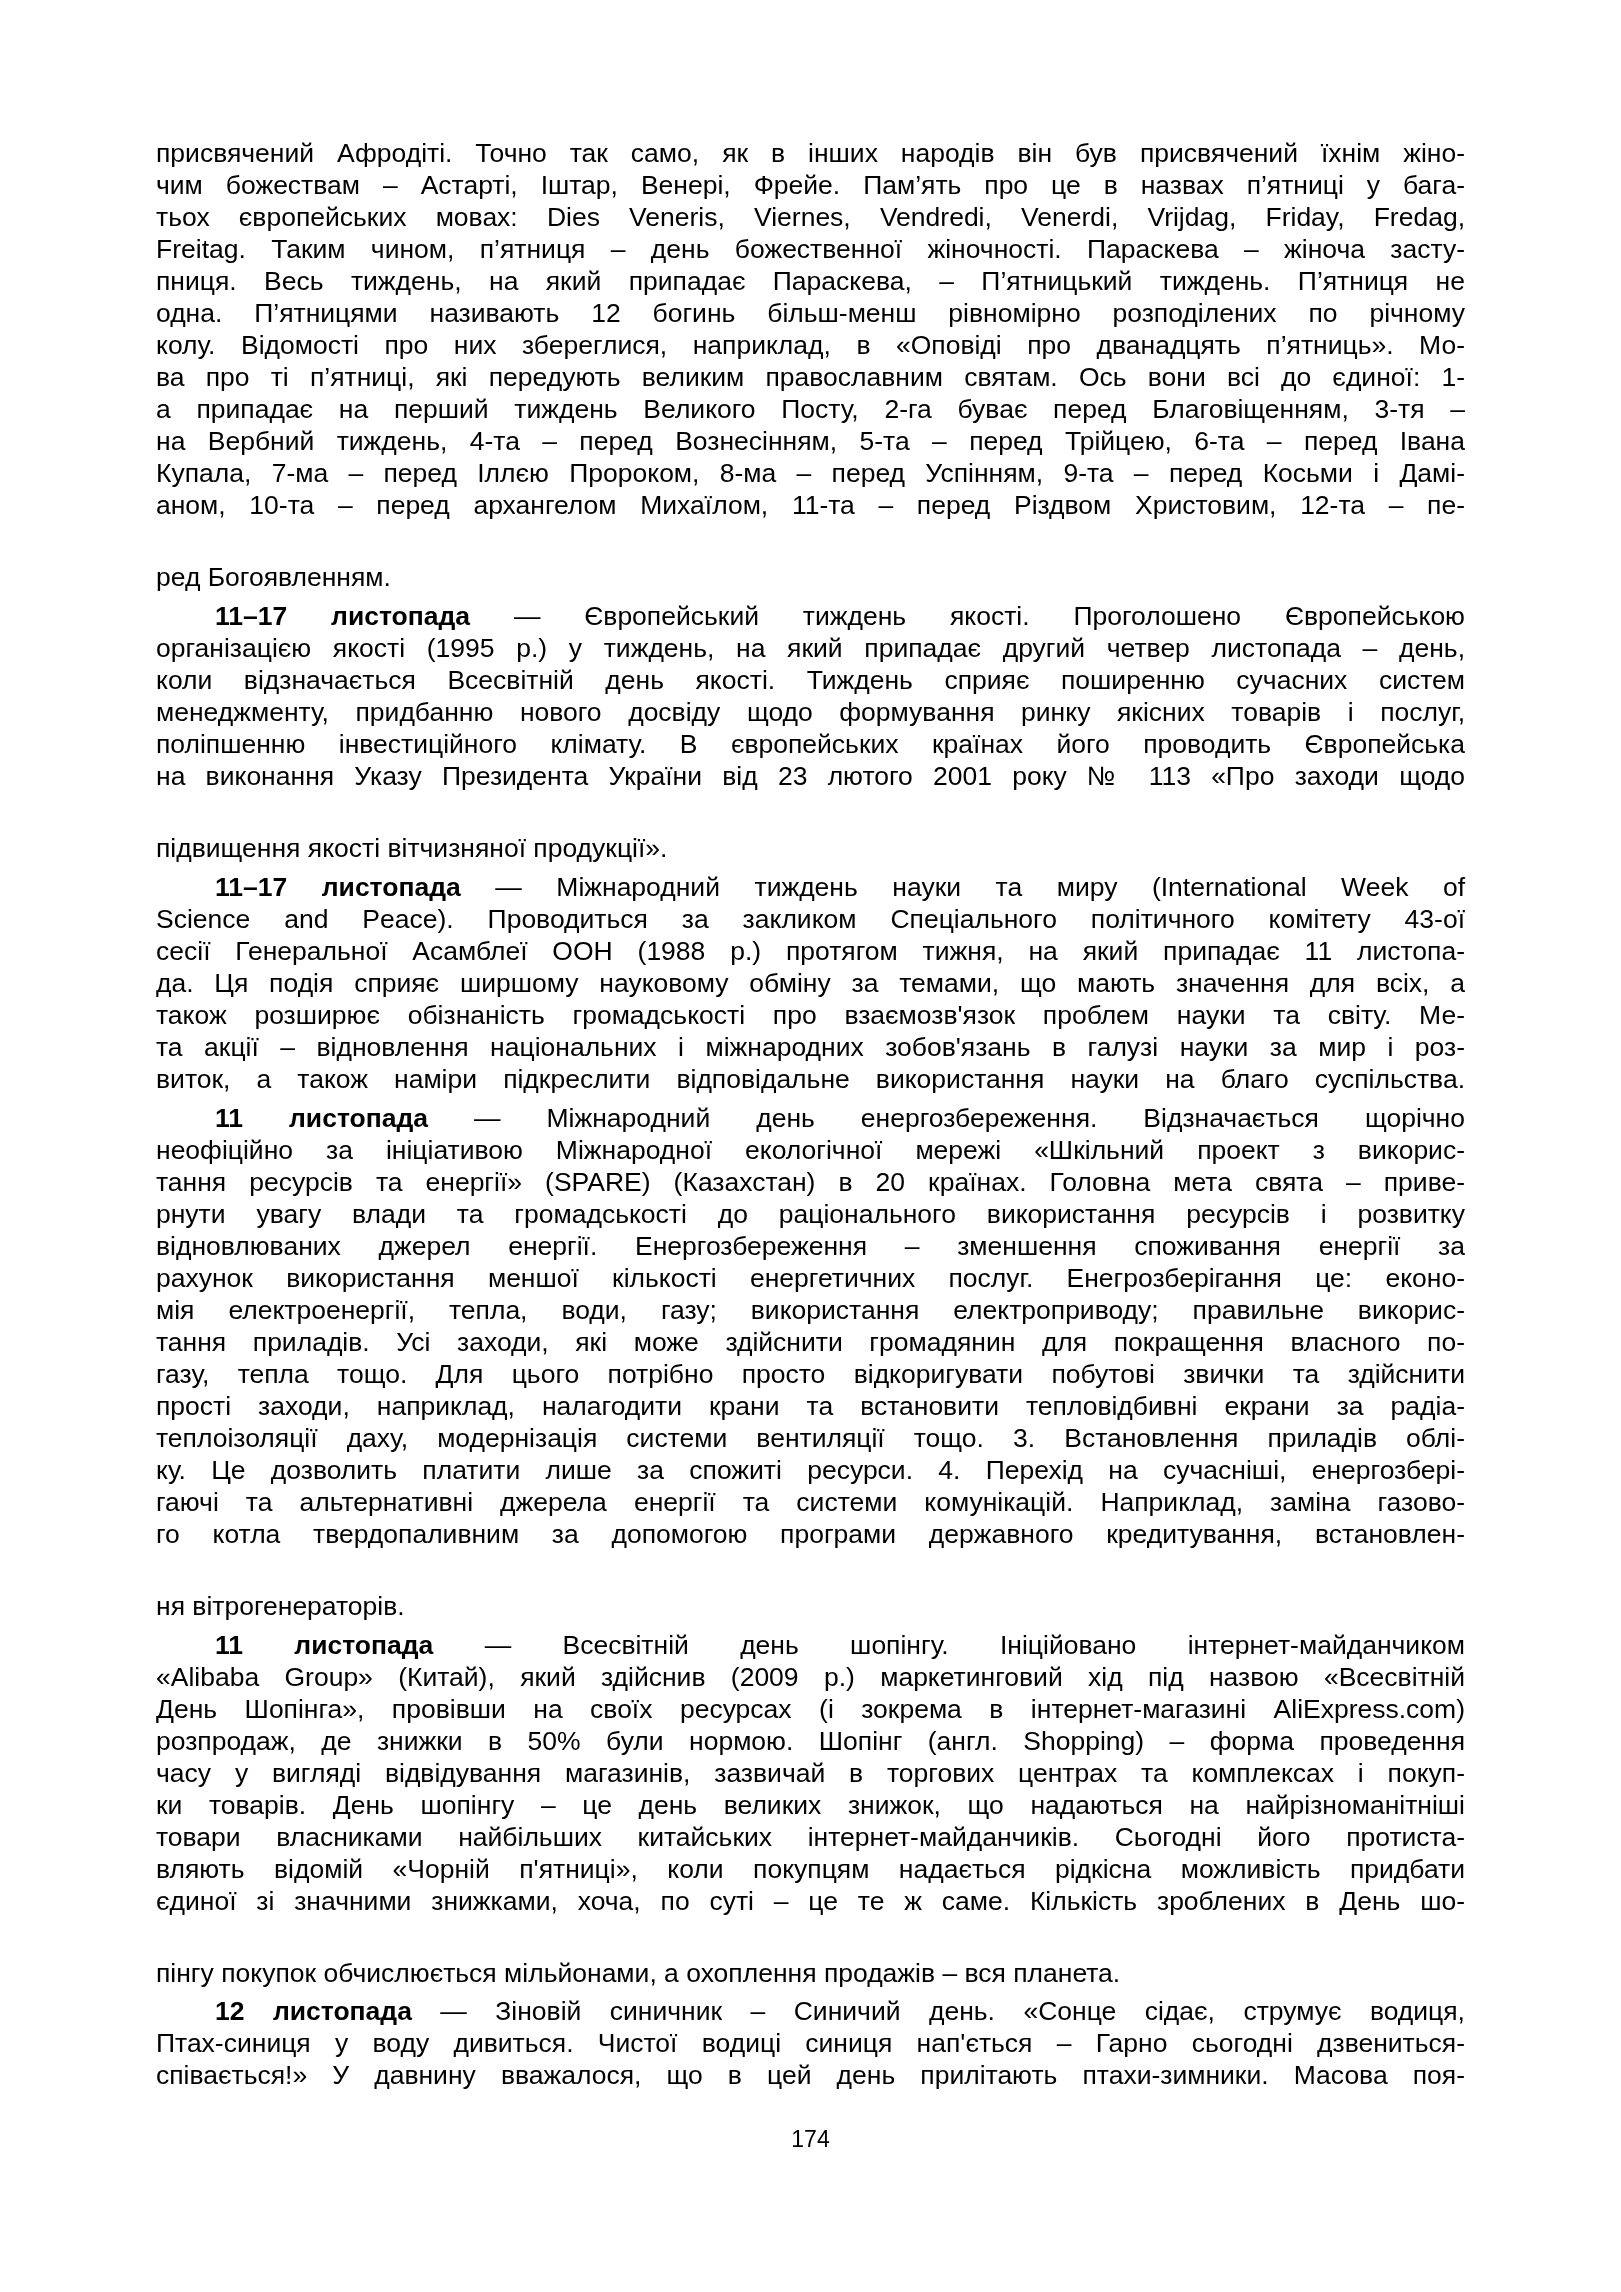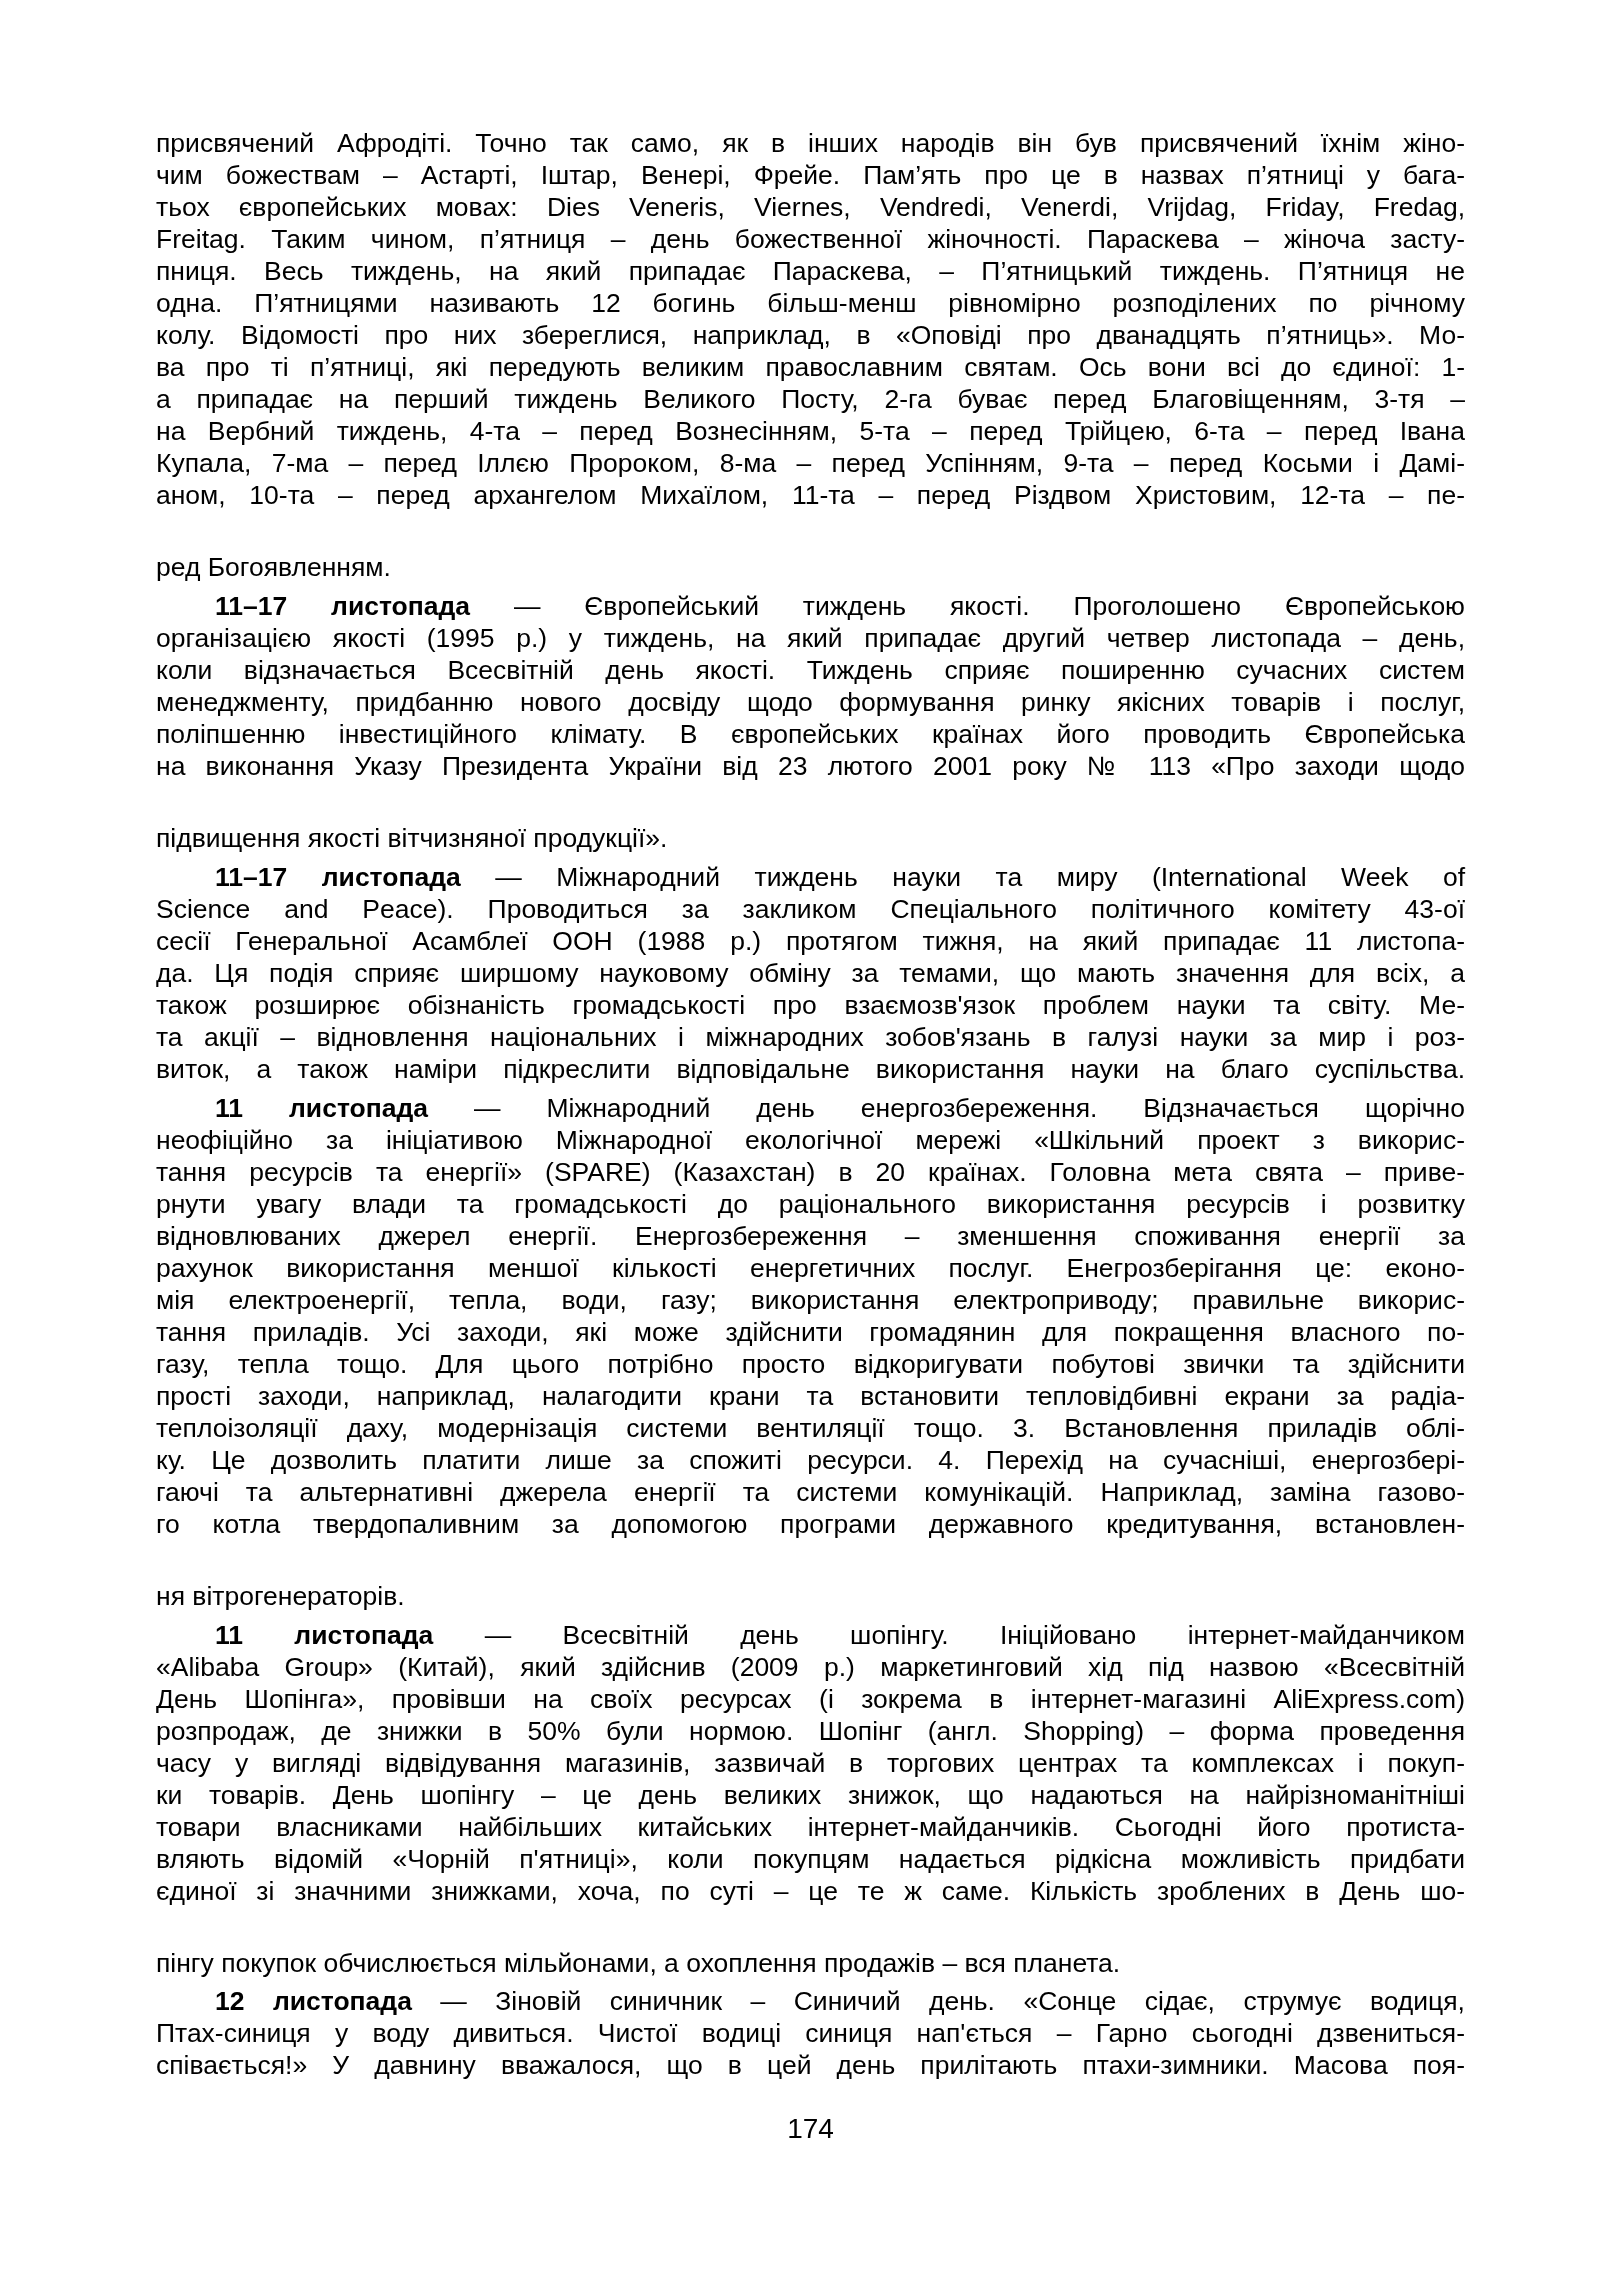--- a/index.html
+++ b/index.html
@@ -9,21 +9,21 @@
   }
   body {
     width: 1621px;
     height: 2293px;
     position: relative;
     overflow: hidden;
   }
   .page {
     position: absolute;
     left: 156px;
-    top: 127px;
+    top: 137px;
     width: 1309px;
     color: #000000;
     font-family: "Liberation Sans", sans-serif;
     font-size: 26.5px;
     line-height: 32px;
   }
   .para { margin: 0 0 6.9px 0; }
   .line {
     text-align: justify;
     text-align-last: justify;
@@ -34,21 +34,21 @@
     margin-top: 40px;
     -moz-text-align-last: left;
   }
   .line.indent { text-indent: 59px; }
   .line b { font-weight: bold; }
   .page-number {
     margin-top: 32px;
     text-align: center;
     text-align-last: center;
     font-family: "Liberation Sans", sans-serif;
-    font-size: 28px;
+    font-size: 23px;
   }
 </style>
 </head>
 <body>
 
 <div class="page">
 
   <div class="para">
     <div class="line">присвячений Афродіті. Точно так само, як в інших народів він був присвячений їхнім жіно-</div>
     <div class="line">чим божествам – Астарті, Іштар, Венері, Фрейе. Пам’ять про це в назвах п’ятниці у бага-</div>

